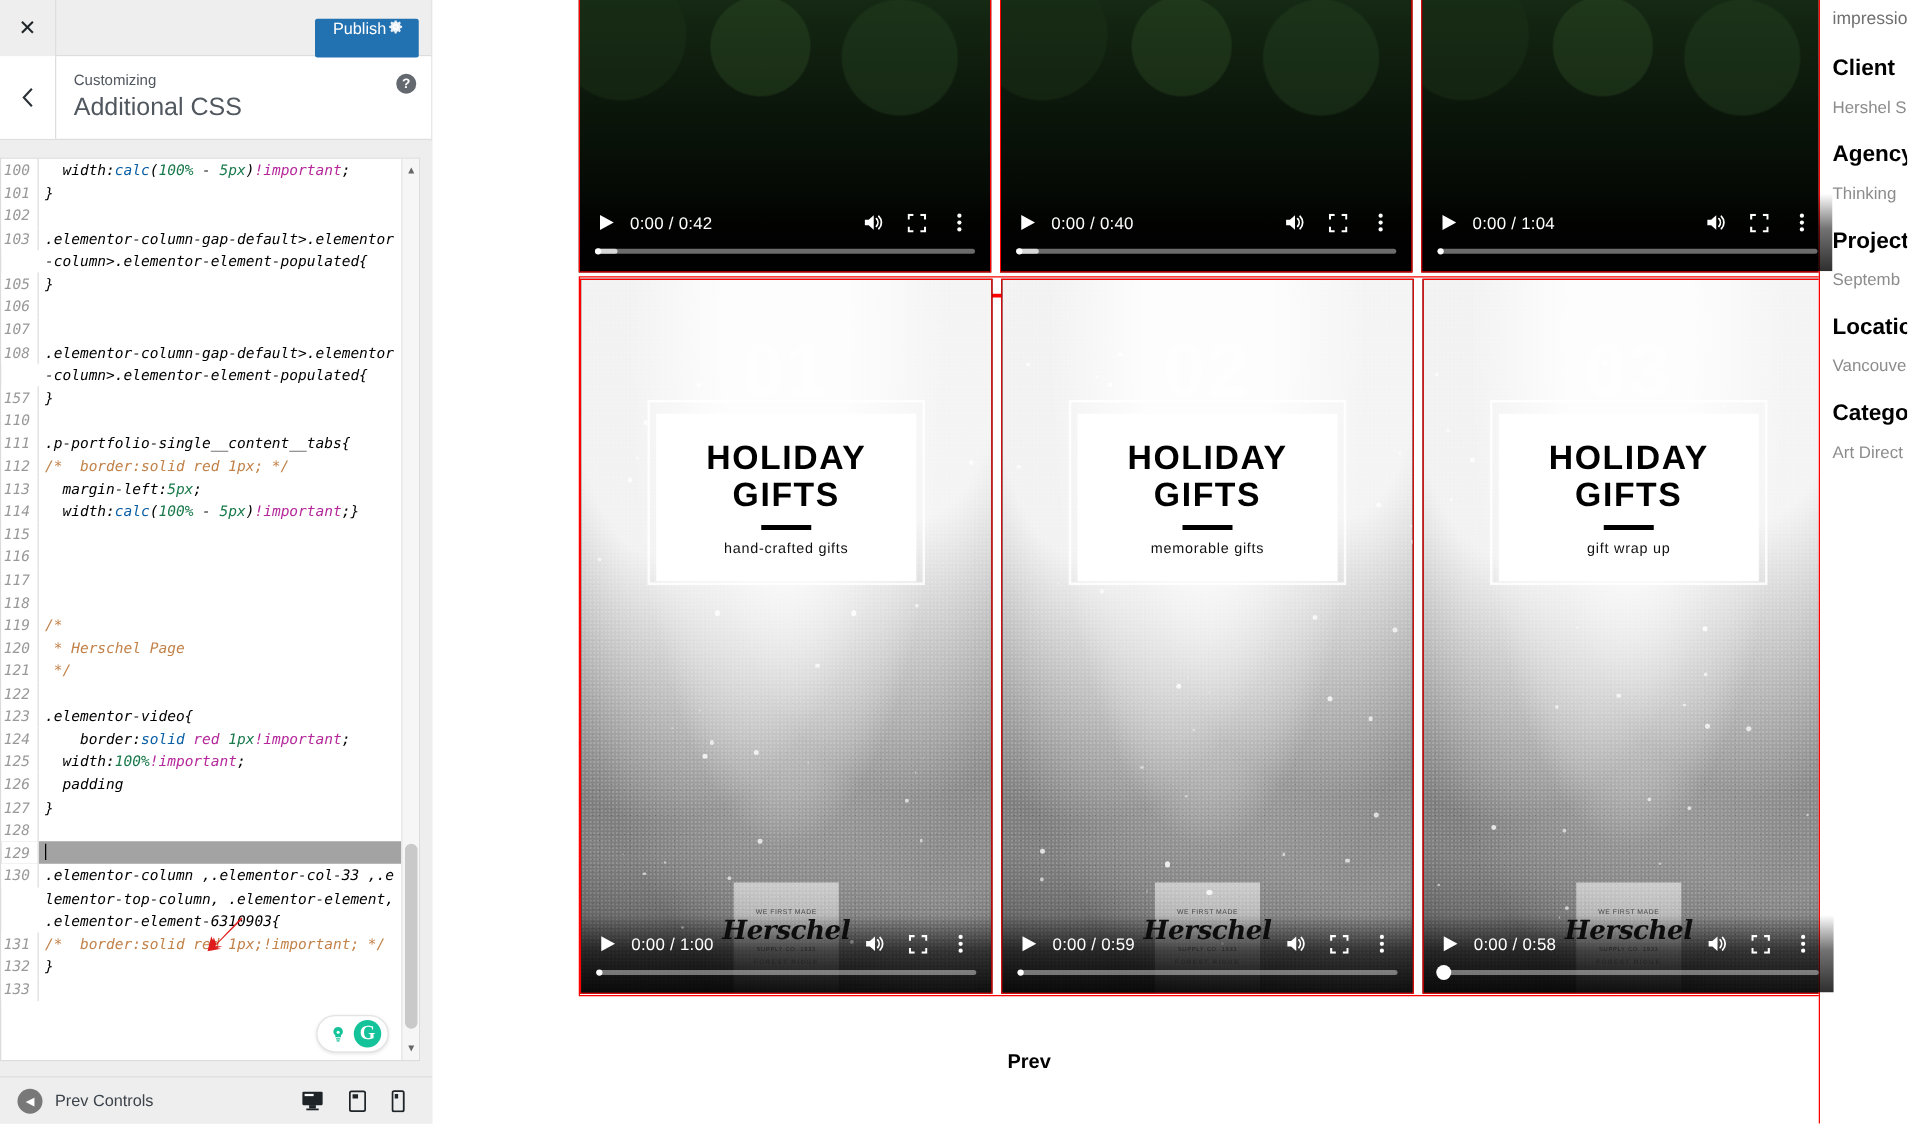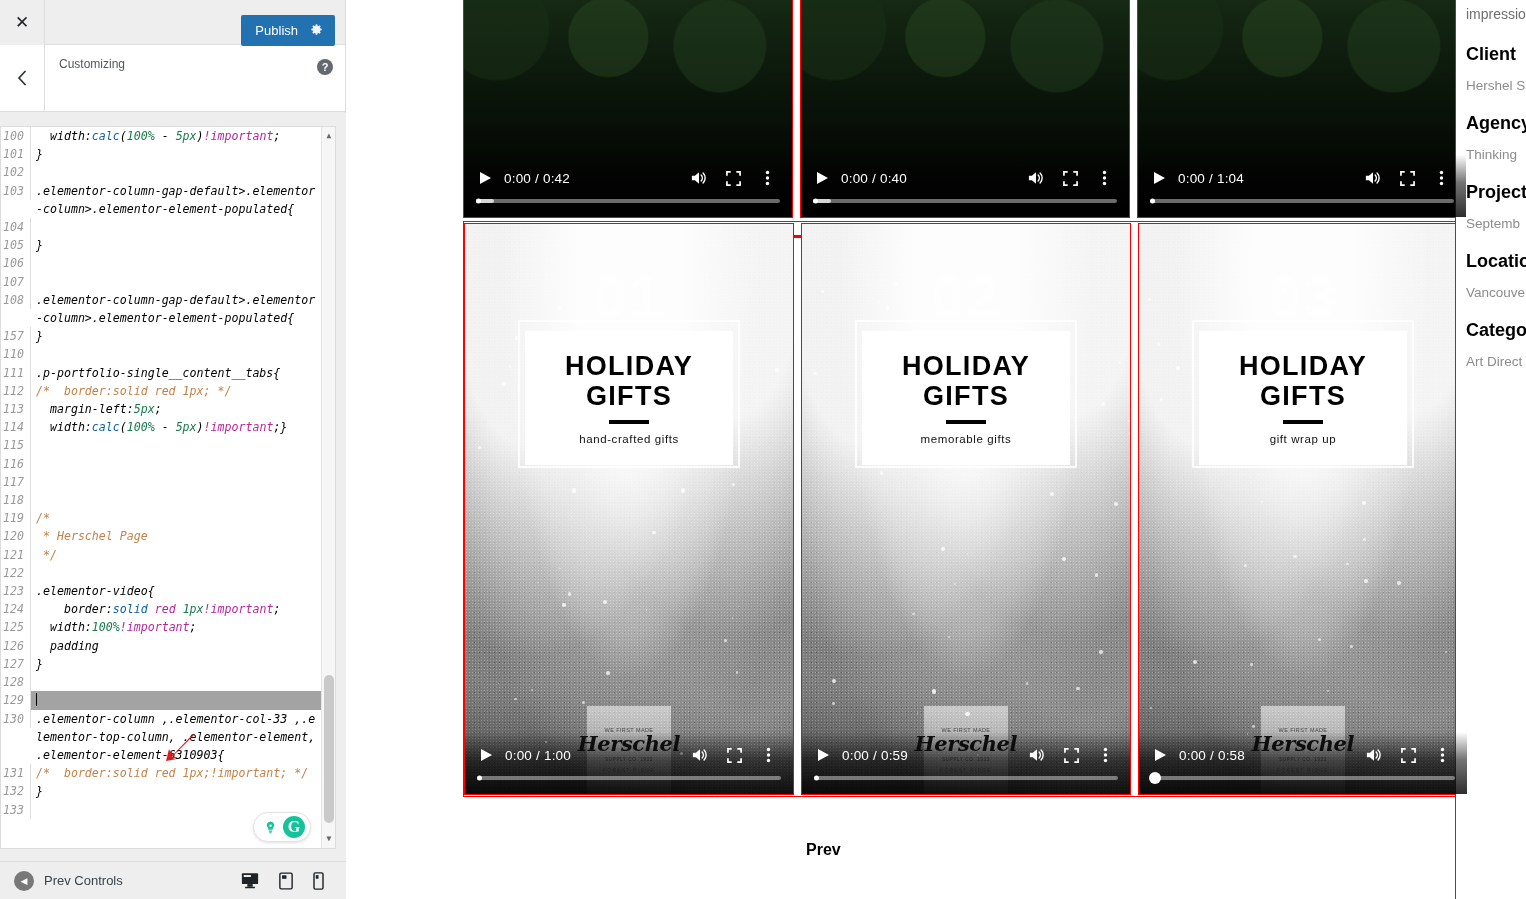--- a/index.html
+++ b/index.html
@@ -25,21 +25,21 @@
     width:45px; height:45px; flex:0 0 45px;
     display:flex; align-items:center; justify-content:center;
     background:#eee; border-right:1px solid #ddd;
     color:#1d2327; font-size:17px; cursor:pointer;
   }
   .cz-topbar-spacer{ flex:1; }
   .publish-btn{
     background:#2271b1; color:#fff; border:none;
     height:31px; padding:0 12px 0 14px; margin-right:0;
     font-size:13px; font-family:"Liberation Sans", sans-serif;
-    display:flex; align-items:center; gap:12px; cursor:pointer;
+    display:flex; gap:1px; cursor:pointer;
     border-radius:2px;
     margin-top:16px;
   }
   .publish-gear{ font-size:13px; line-height:1; }
   .publish-wrap{ padding-right:10px; }
 
   .cz-header{
     height:67px; display:flex; align-items:stretch;
     background:#fff; border-bottom:1px solid #ddd;
   }
@@ -306,20 +306,21 @@
     </div>
 
     <div class="cz-header">
       <div class="cz-back">
         <svg width="11" height="16" viewBox="0 0 11 16">
           <path d="M8.5 1L2 8l6.5 7" stroke="#2c3338" stroke-width="1.7" fill="none"></path>
         </svg>
       </div>
       <div class="cz-title-wrap">
         <div class="cz-kicker">Customizing</div>
+        <div class="cz-title">Additional CSS</div>
         <div class="cz-help">?</div>
       </div>
     </div>
 
     <div class="editor-wrap">
       <div class="editor">
         <div class="code-scroll" id="code-scroll">
             <div class="code-row">
               <div class="ln">100</div>
               <div class="cd">  <span class="tok-prop">width:</span><span class="tok-kw">calc</span>(<span class="tok-num">100%</span> - <span class="tok-num">5px</span>)<span class="tok-imp">!important</span>;</div>
@@ -328,24 +329,20 @@
               <div class="ln">101</div>
               <div class="cd">}</div>
             </div>
             <div class="code-row">
               <div class="ln">102</div>
               <div class="cd">&nbsp;</div>
             </div>
             <div class="code-row">
               <div class="ln">103</div>
               <div class="cd">.elementor-column-gap-default&gt;.elementor-column&gt;.elementor-element-populated{</div>
-            </div>
-            <div class="code-row">
-              <div class="ln">104</div>
-              <div class="cd">&nbsp;</div>
             </div>
             <div class="code-row">
               <div class="ln">105</div>
               <div class="cd">}</div>
             </div>
             <div class="code-row">
               <div class="ln">106</div>
               <div class="cd">&nbsp;</div>
             </div>
             <div class="code-row">

